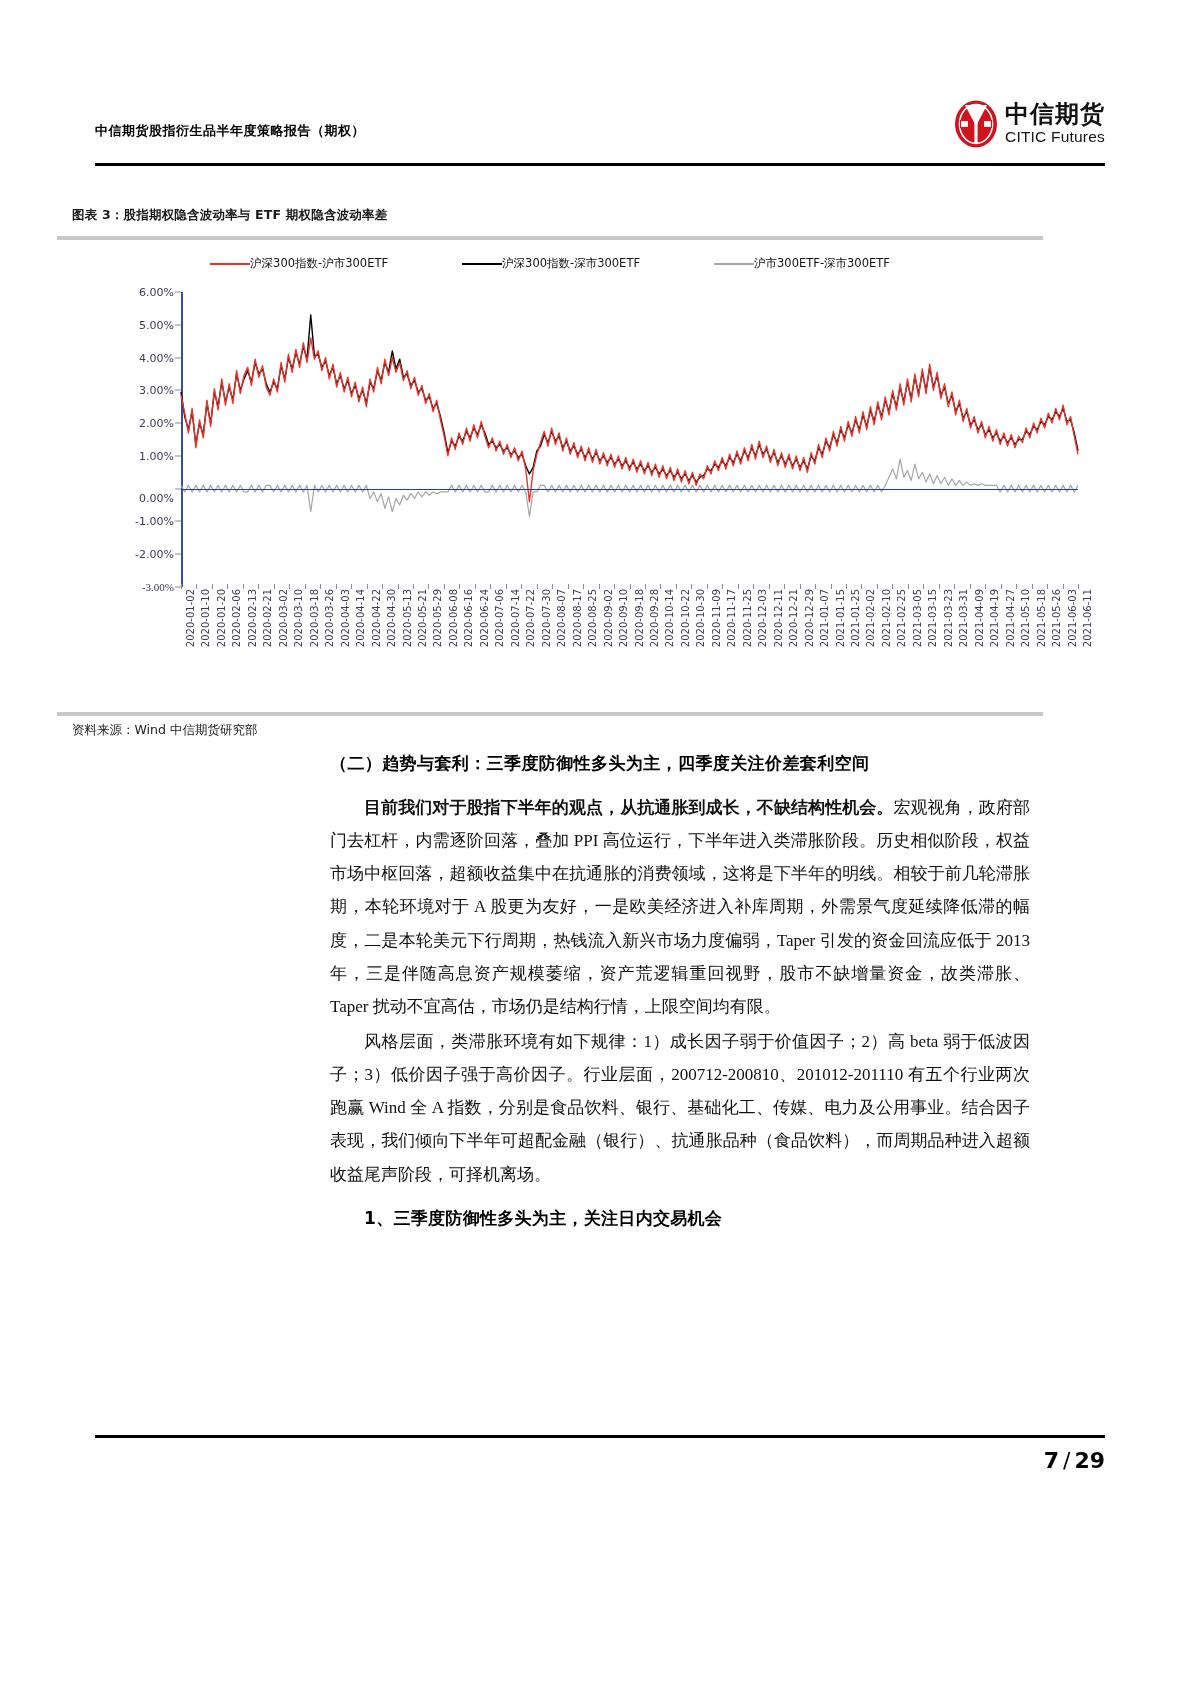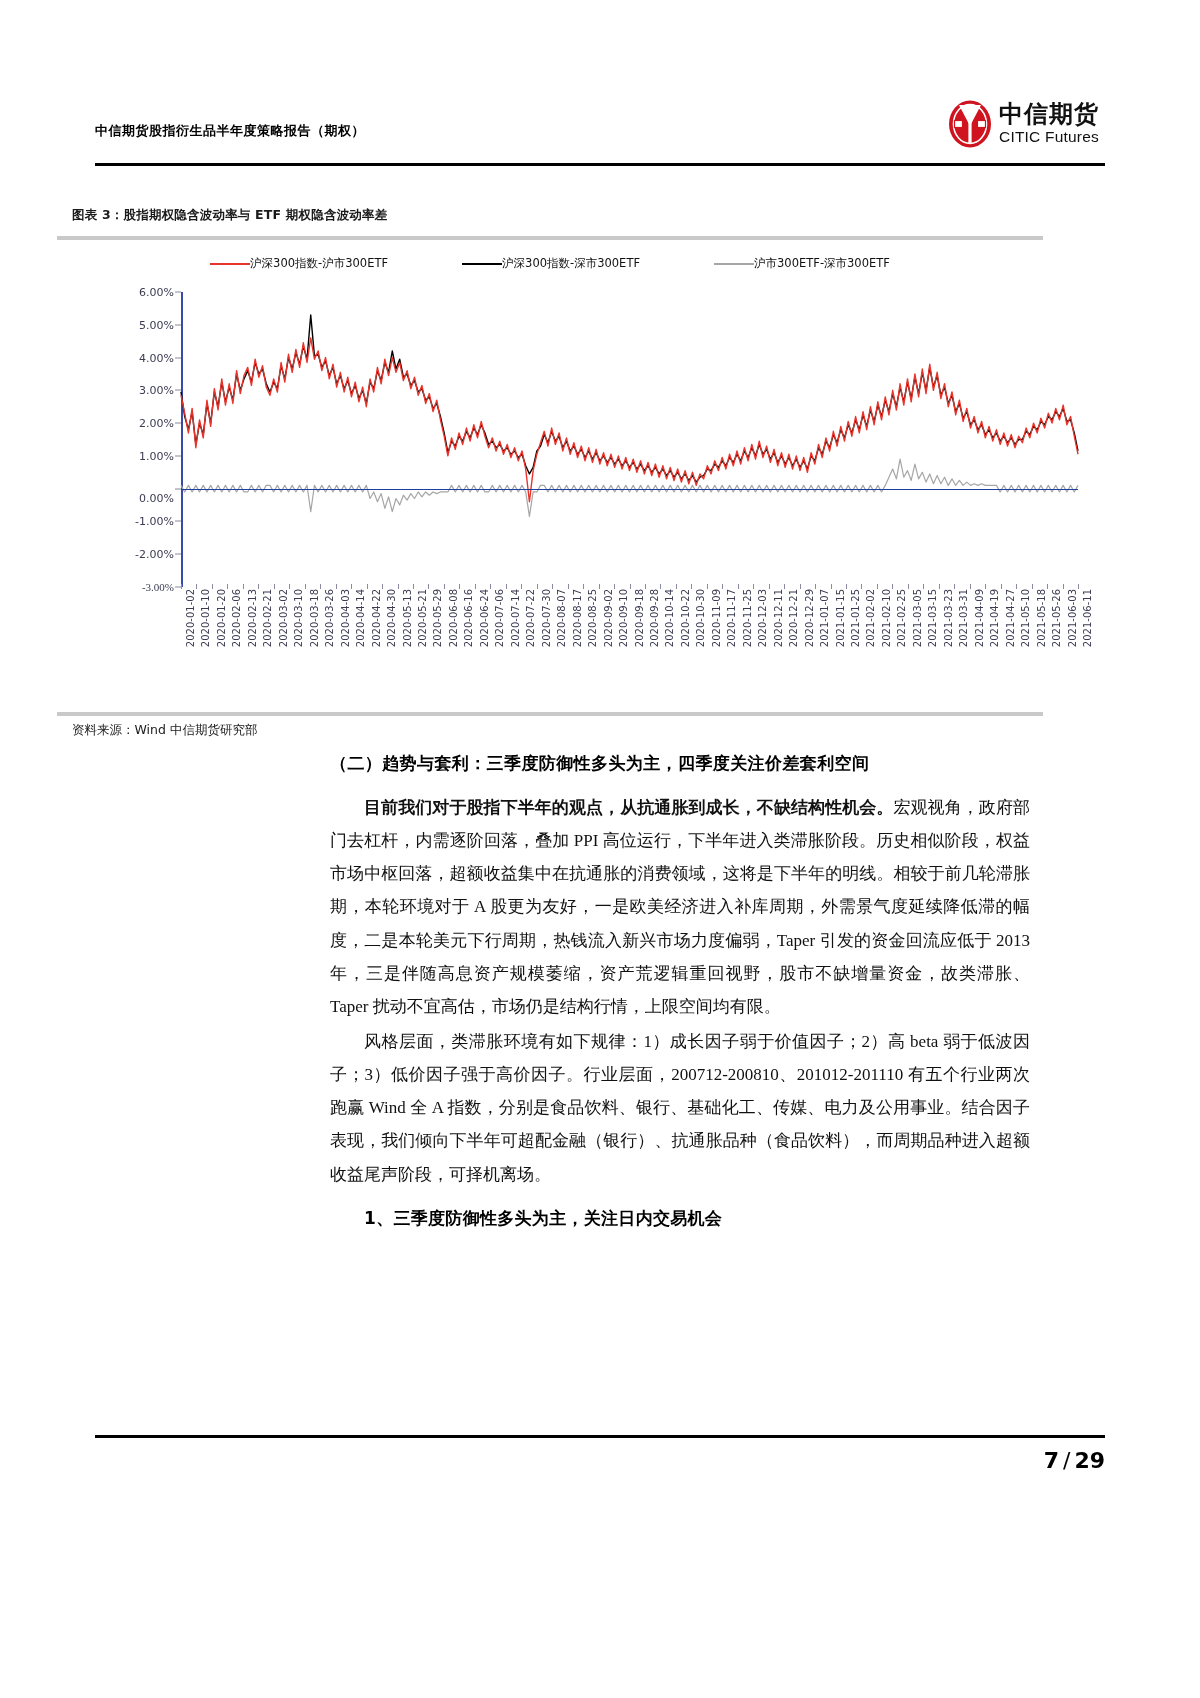--- a/index.html
+++ b/index.html
@@ -16,21 +16,21 @@
   .header{
     position:absolute;left:95px;top:100px;width:1010px;height:62px;
   }
   .header-title{
     position:absolute;left:0;top:22px;
     font-family:Liberation Serif, serif;
     font-weight:bold;font-size:13px;color:#000;
     letter-spacing:.5px;white-space:nowrap;
   }
   .logo-wrap{
-    position:absolute;right:6px;top:0;display:flex;align-items:center;gap:7px;
+    position:absolute;right:0;top:0;display:flex;align-items:center;gap:7px;
   }
   .logo-mark{width:44px;height:48px;flex:none;}
   .logo-text{line-height:1.04;}
   .logo-cn{
     font-family:"DejaVu Sans","Liberation Sans",sans-serif;
     font-weight:bold;font-size:24px;color:#111;letter-spacing:1px;
   }
   .logo-en{
     font-family:"Liberation Sans","DejaVu Sans",sans-serif;
     font-size:15.5px;color:#111;letter-spacing:.2px;margin-top:2px;

